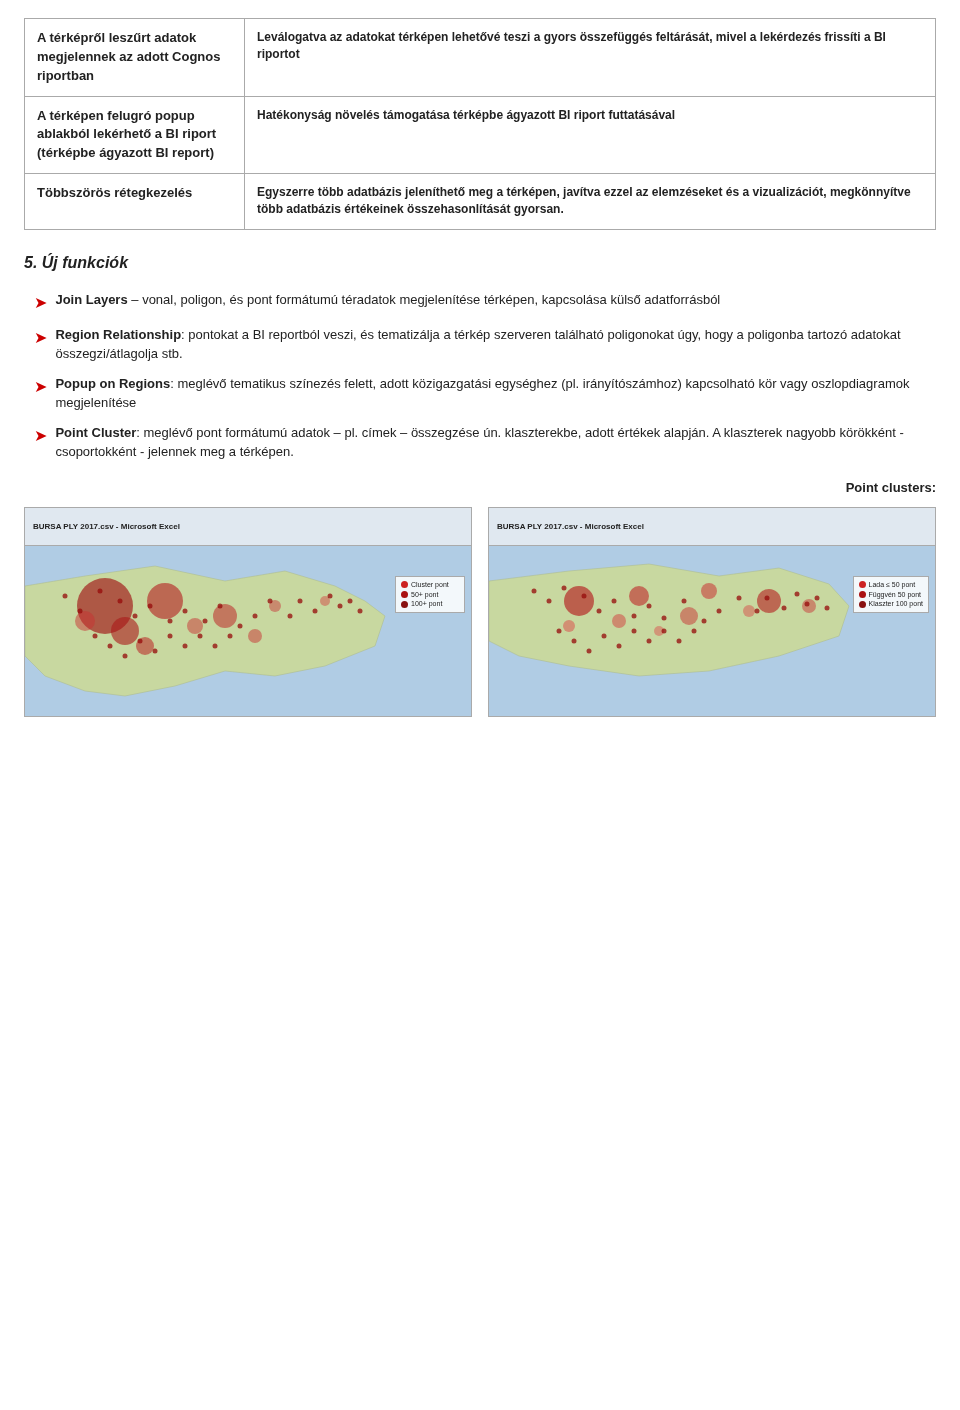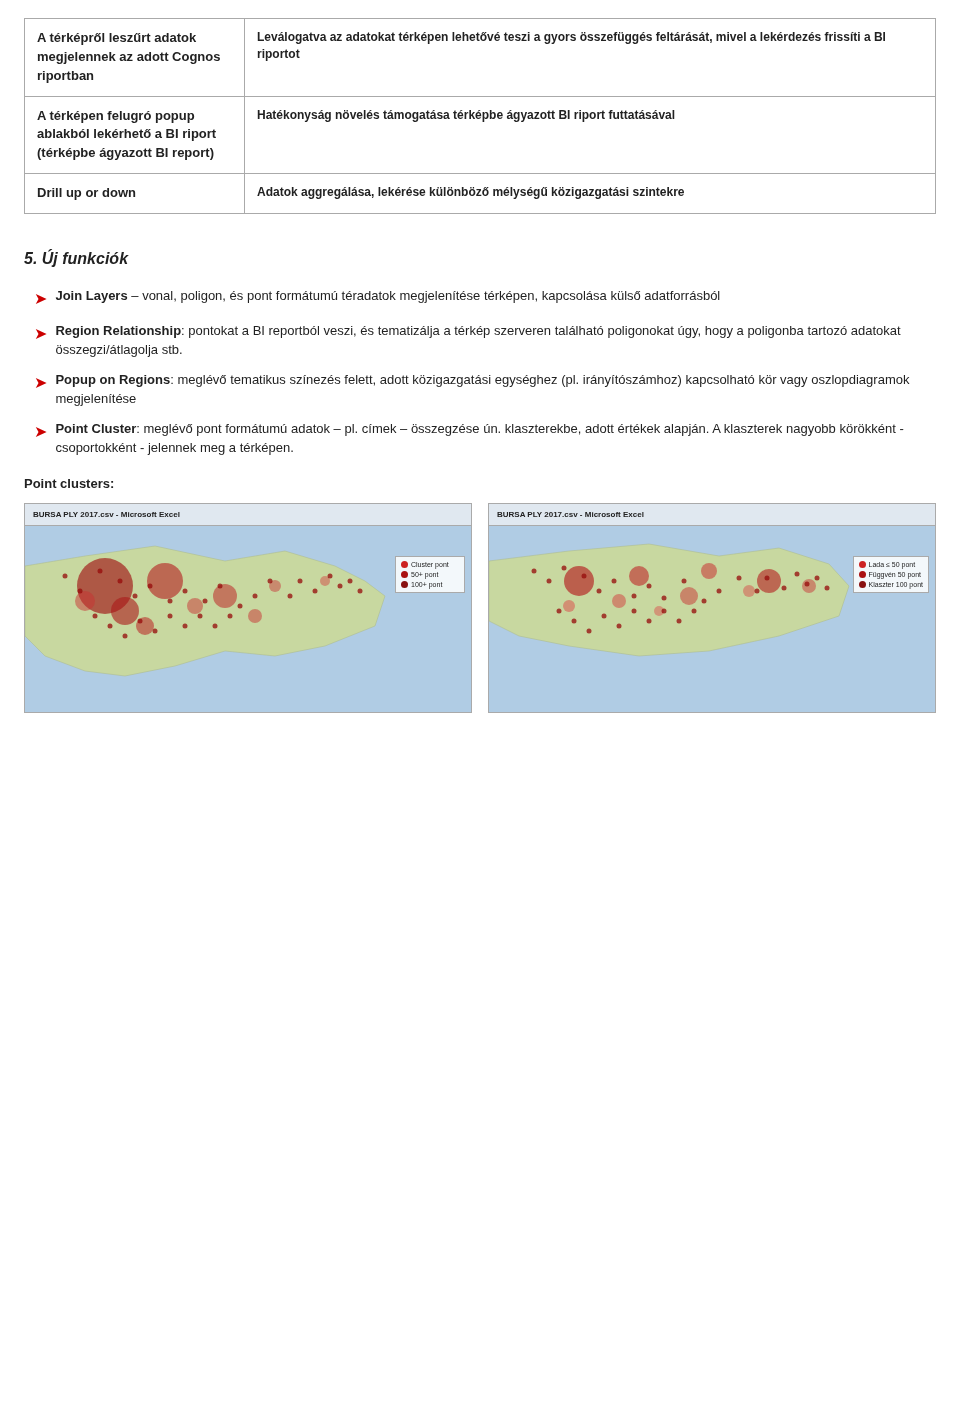--- a/index.html
+++ b/index.html
@@ -9,21 +9,21 @@
       background: #fff;
       color: #222;
       padding: 18px 24px;
       width: 960px;
     }
 
     
     .main-table {
       width: 100%;
       border-collapse: collapse;
-      margin-bottom: 36px;
+      margin-bottom: 24px;
       border-radius: 19px;
     }
     .main-table td {
       border: 1px solid #aaa;
       padding: 10px 12px;
       vertical-align: top;
       line-height: 1.45;
     }
     .main-table td.left-col {
       width: 220px;
@@ -66,41 +66,42 @@
     .bullet-text strong {
       font-weight: bold;
       text-align: right;
     }
 
     
     .point-clusters-label {
       font-weight: bold;
       font-size: 13px;
       margin-bottom: 12px;
+      text-align: right;
     }
 
     
     .maps-row {
       display: flex;
       gap: 16px;
       margin-top: 8px;
     }
     .map-container {
       flex: 1;
       border: 1px solid #aaa;
       background: #c8ddf0;
       height: 210px;
       position: relative;
       overflow: hidden;
     }
 
     
     .map-toolbar {
       background: #e0e8f0;
-      height: 22px;
+      height: 38px;
       border-bottom: 1px solid #aaa;
       display: flex;
       align-items: center;
       padding: 0 4px;
       gap: 3px;
     }
     .map-toolbar-title {
       font-size: 8px;
       font-weight: bold;
       margin-left: 4px;
@@ -144,22 +145,22 @@
   <tbody id="table-body">
   <tr>
         <td class="left-col">A térképről leszűrt adatok megjelennek az adott Cognos riportban</td>
         <td class="right-col">Leválogatva az adatokat térképen lehetővé teszi a gyors összefüggés feltárását, mivel a lekérdezés frissíti a BI riportot</td>
       </tr>
       <tr>
         <td class="left-col">A térképen felugró popup ablakból lekérhető a BI riport (térképbe ágyazott BI report)</td>
         <td class="right-col">Hatékonyság növelés támogatása térképbe ágyazott BI riport futtatásával</td>
       </tr>
       <tr>
-        <td class="left-col">Drill up or down</td>
-        <td class="right-col">Adatok aggregálása, lekérése különböző mélységű közigazgatási szintekre</td>
+        <td class="left-col">Többszörös rétegkezelés</td>
+        <td class="right-col">Egyszerre több adatbázis jeleníthető meg a térképen, javítva ezzel az elemzéseket és a vizualizációt, megkönnyítve több adatbázis értékeinek összehasonlítását gyorsan.</td>
       </tr>
     </tbody>
 </table>
 
 <div class="section-heading">5.  Új funkciók</div>
 
 <ul class="bullet-list" id="bullet-list">
 <li>
       <span class="bullet-arrow">➤</span>
       <span class="bullet-text"><strong>Join Layers</strong> – vonal, poligon, és pont formátumú téradatok megjelenítése térképen, kapcsolása külső adatforrásból</span>

